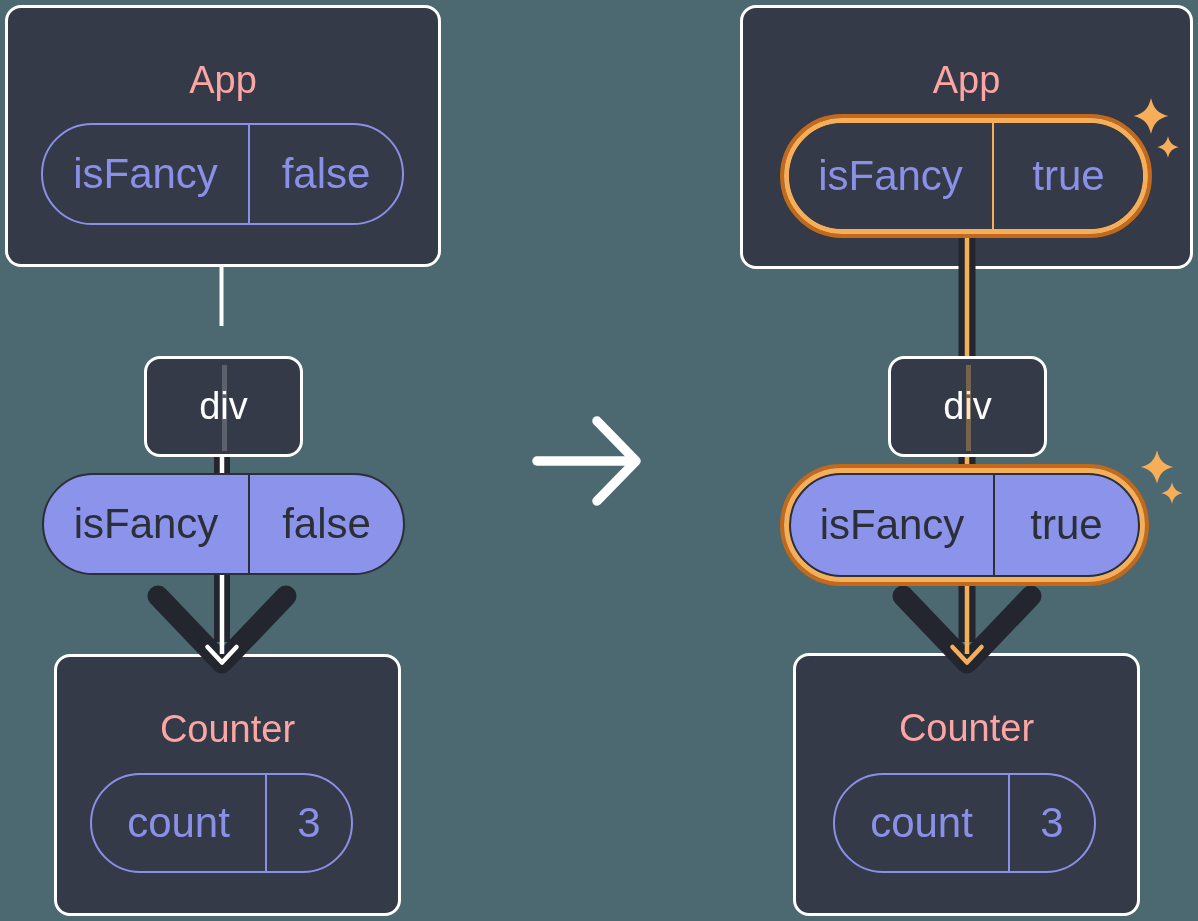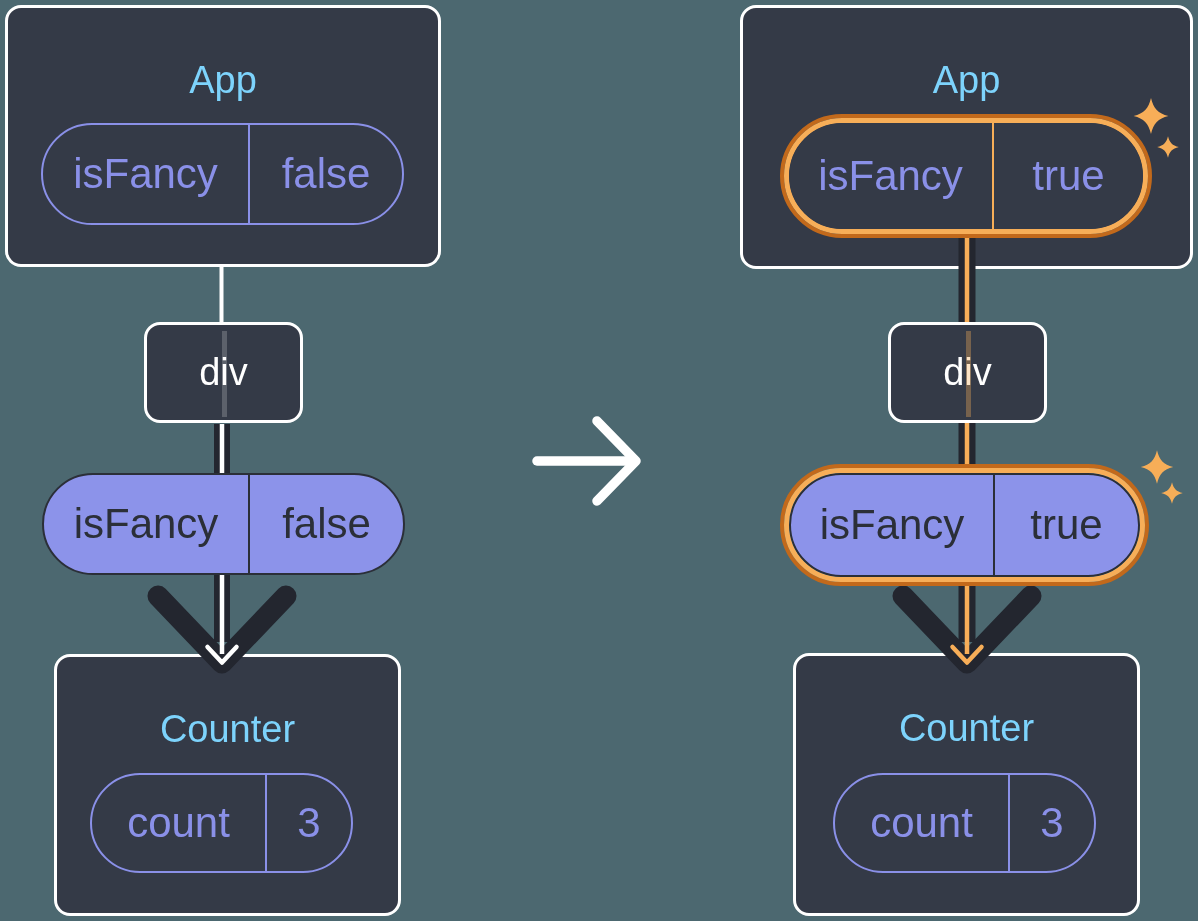--- a/index.html
+++ b/index.html
@@ -13,26 +13,26 @@
 
   
   .panel{
     position:absolute;
     background:#343A47;
     border:3px solid #ffffff;
     border-radius:16px;
     box-sizing:border-box;
     z-index:1;
   }
-  .panel.above-arrow{z-index:3;}
+  .panel.above-arrow{z-index:3;margin-top:34px;}
   .panel-title{
     position:absolute;left:0;right:0;top:44px;
     text-align:center;
     font-size:38px;font-weight:500;line-height:56px;
-    color:#7dd3fc;
+    color:#fca5a5;
   }
   .div-label{
     width:100%;height:100%;
     display:flex;align-items:center;justify-content:center;
     font-size:38px;color:#ffffff;
   }
 
   
   .pill{
     position:absolute;

